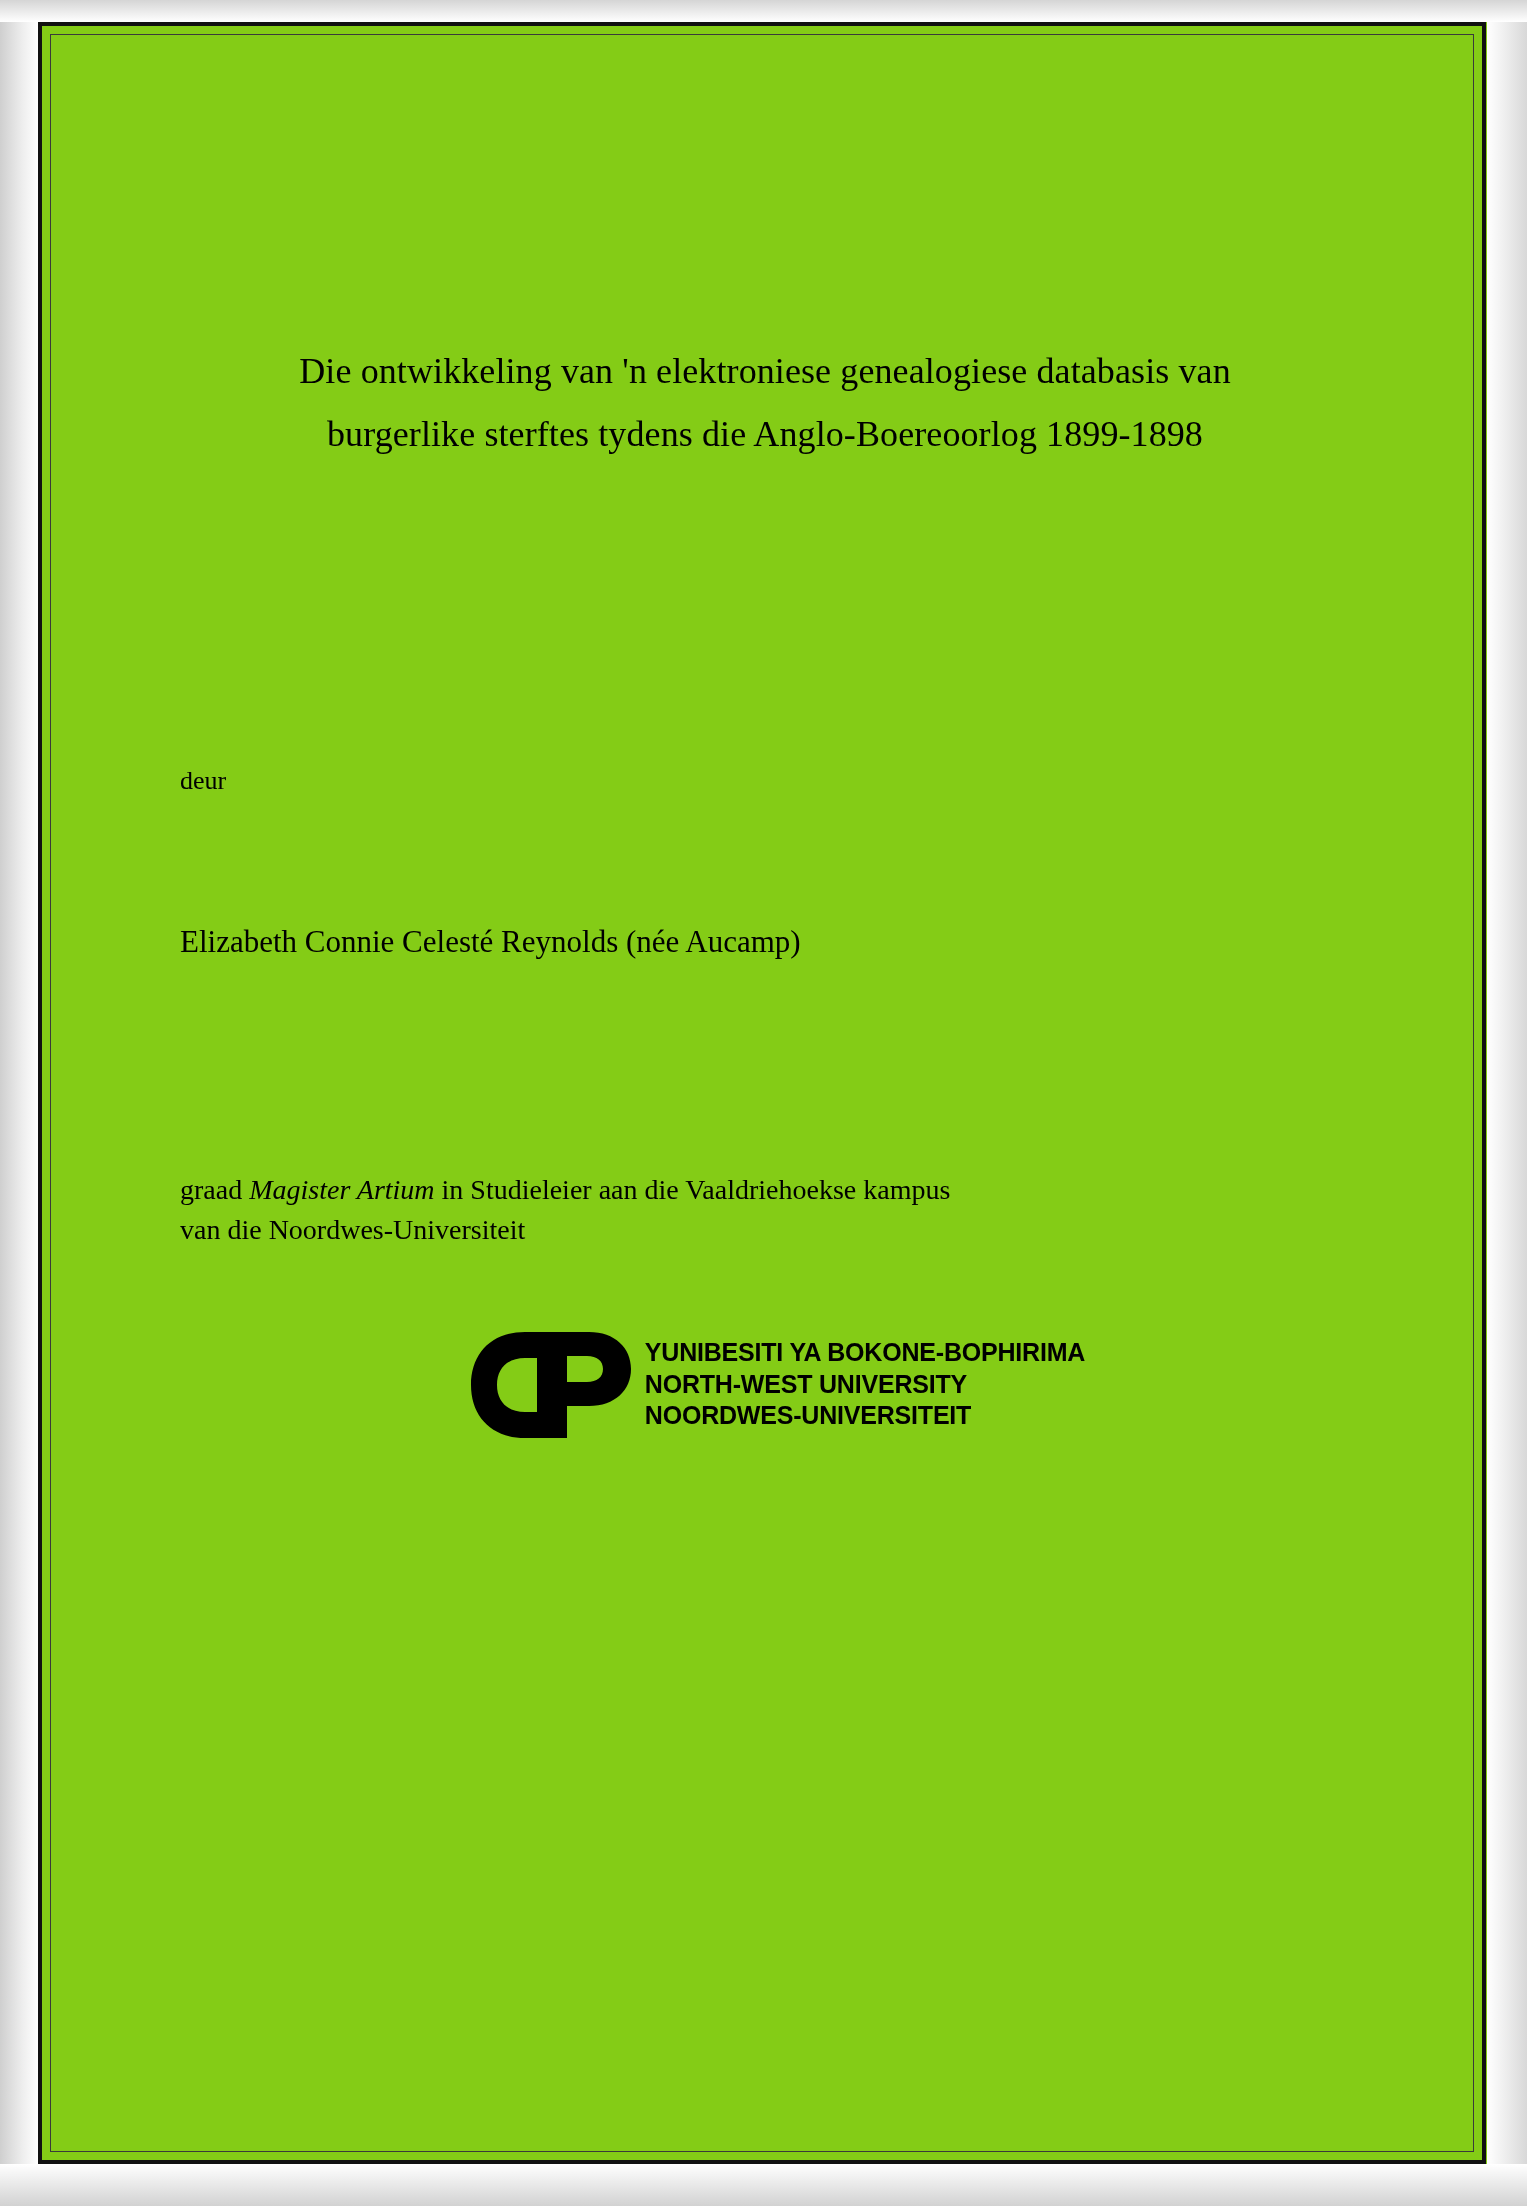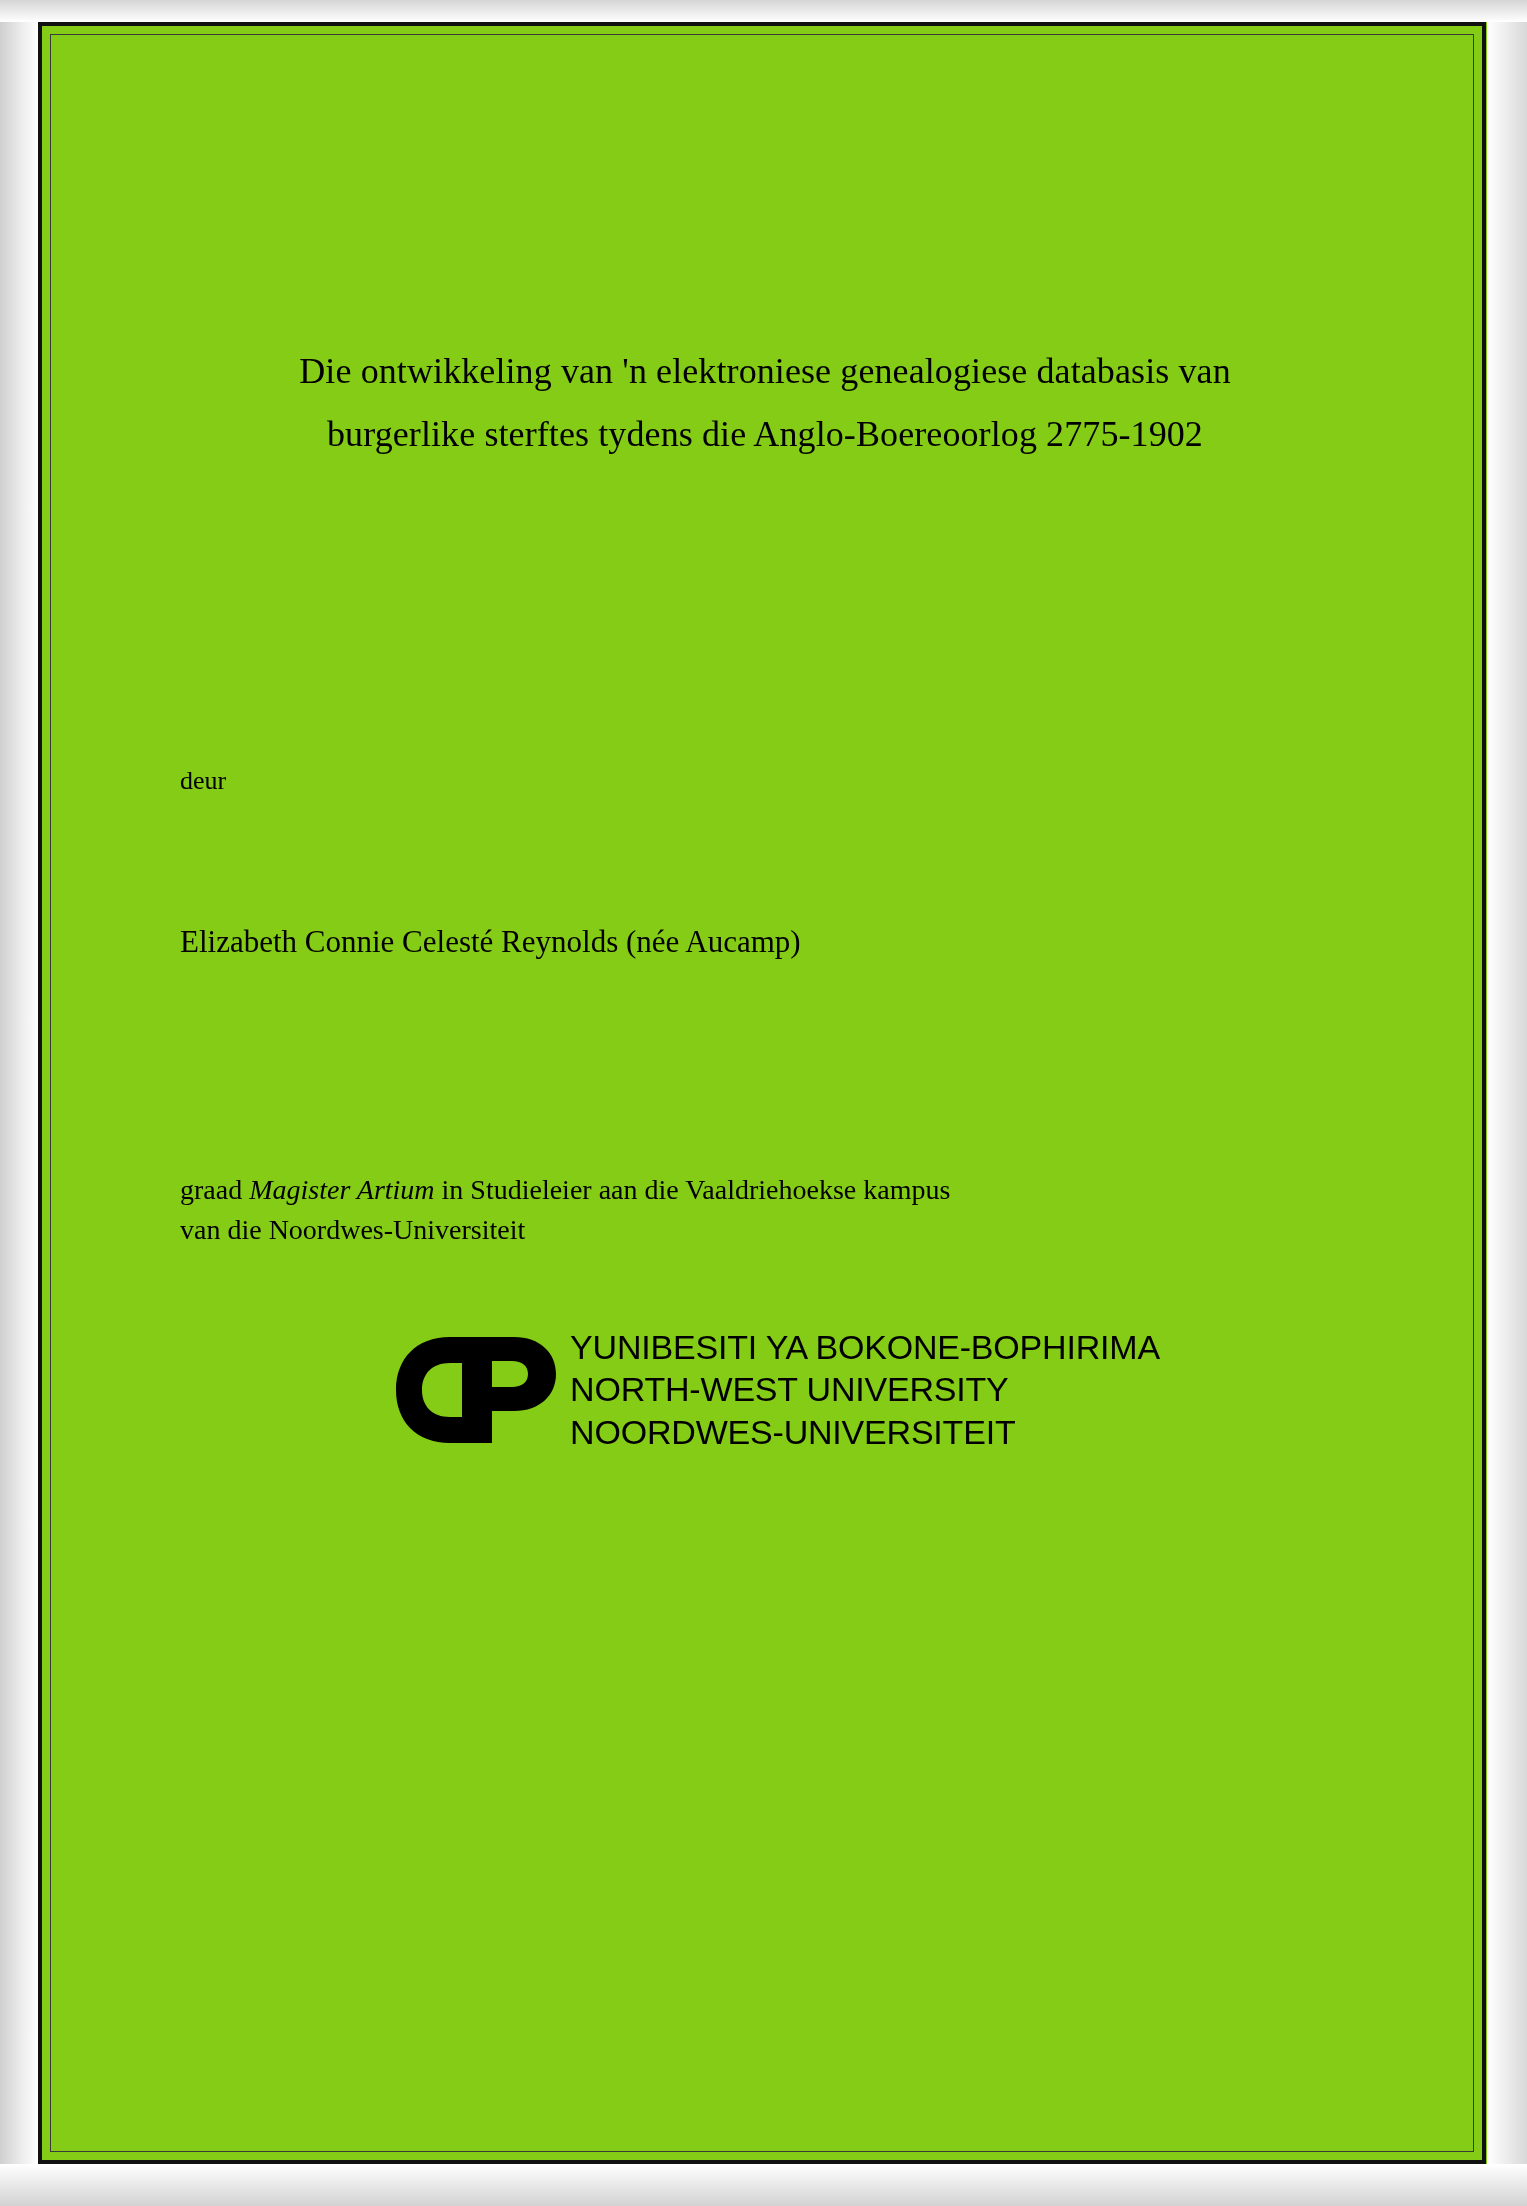--- a/index.html
+++ b/index.html
@@ -139,25 +139,25 @@
     gap: 0px;
   }
   .logo-mark {
     width: 176px;
     height: 118px;
     flex: none;
     margin-left: 18px;
   }
   .logo-text {
     font-family: "Liberation Sans", sans-serif;
-    font-size: 34px;
+    font-size: 25px;
     line-height: 1.26;
     letter-spacing: -0.2px;
     margin-left: 6px;
-    font-weight: 400;
+    font-weight: 700;
   }
   .logo-text span { display: block; white-space: nowrap; }
 </style>
 </head>
 <body>
 
 <div class="page-sheet">
 
   <div class="edge-shade-left"></div>
   <div class="edge-shade-right"></div>
@@ -165,21 +165,21 @@
   <div class="edge-shade-bottom"></div>
 
   <div class="scan-frame">
     <div class="scan-frame-inner"></div>
   </div>
 
   <div class="content">
 
     <div class="title-block">
       <span class="title-line">Die ontwikkeling van 'n elektroniese genealogiese databasis van</span>
-      <span class="title-line">burgerlike sterftes tydens die Anglo-Boereoorlog 2775-1902</span>
+      <span class="title-line">burgerlike sterftes tydens die Anglo-Boereoorlog 1899-1898</span>
     </div>
 
     <div class="deur">deur</div>
 
     <div class="author">Elizabeth Connie Celesté Reynolds (née Aucamp)</div>
 
     <div class="abstract-block">
       <span class="abstract-line-2"><span>graad </span><span class="abstract-italic">Magister Artium</span><span> in Studieleier aan die Vaaldriehoekse kampus</span></span>
       <span class="abstract-line-3">van die Noordwes-Universiteit</span>
     </div>

